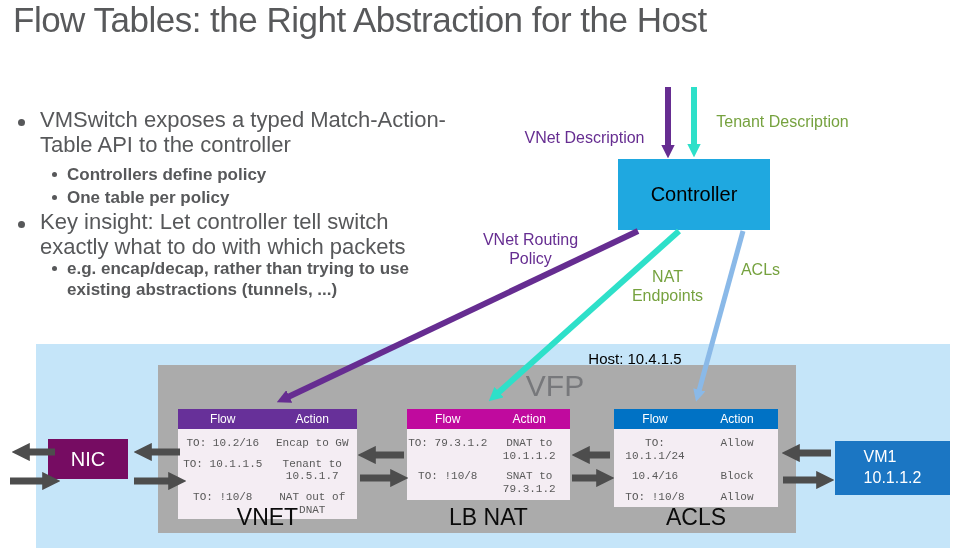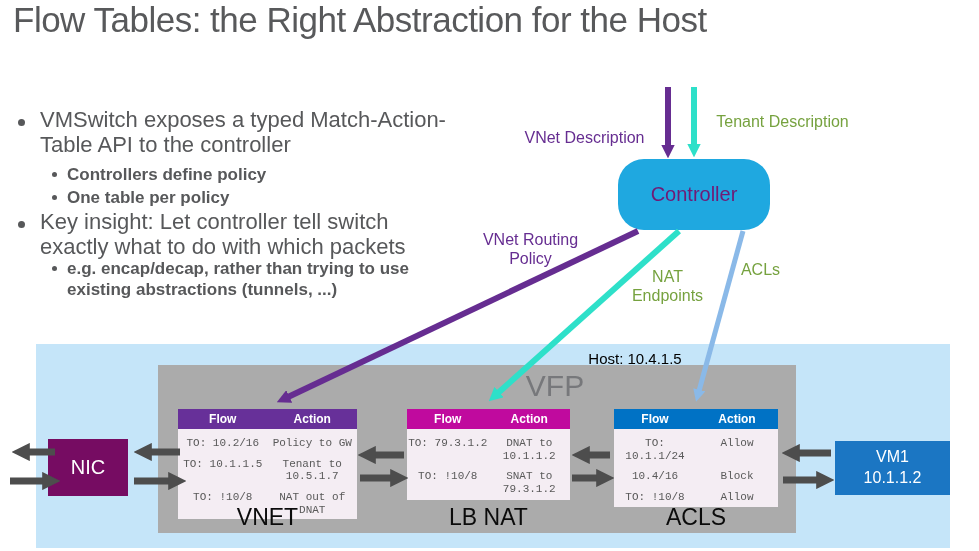--- a/index.html
+++ b/index.html
@@ -16,51 +16,51 @@
   .dot1 { width:7px; height:7px; border-radius:50%; background:#57585A; margin-top:11px; margin-right:15px; flex:none; }
   .dot2 { width:5px; height:5px; border-radius:50%; background:#57585A; margin-top:8px; margin-right:10px; flex:none; }
   .b1 { font-size:22px; line-height:1.12; font-weight:300; }
   .b2 { font-size:17px; line-height:1.25; font-weight:bold; }
   
   .dlabel { position:absolute; font-size:16px; text-align:center; white-space:pre-line; line-height:1.2; }
   .purple { color:#662D91; }
   .green  { color:#76A23F; }
   .controller-box {
     position:absolute; left:618px; top:159px; width:152px; height:71px;
-    background:#1FA8E0; color:#701a75; font-size:20px; font-weight:300;
-    display:flex; align-items:center; justify-content:center;border-radius:26px;
+    background:#1FA8E0; color:#000000; font-size:20px; font-weight:300;
+    display:flex; align-items:center; justify-content:center;
   }
   .host-band { position:absolute; left:36px; top:344px; width:914px; height:204px; background:#C5E5F9; }
   .host-label { left:555px; top:350px; width:160px; color:#000; font-size:15px; }
   .vfp-box { position:absolute; left:158px; top:365px; width:638px; height:168px; background:#ABABAB; }
   .vfp-label { position:absolute; left:510px; top:369px; width:90px; font-size:30px; font-weight:300; color:#77787B; text-align:center; }
   
   .flow-table { position:absolute; font-size:11px; }
   .ft-header {
     display:grid; grid-template-columns:1fr 1fr; height:20px;
-    color:#fff; font-weight:bold; font-size:12px; align-items:center; text-align:center;
+    color:#fff; font-weight:normal; font-size:12px; align-items:center; text-align:center;
   }
   .ft-body { background:#F4EDF3; overflow:hidden; }
   .ft-row {
     display:grid; grid-template-columns:1fr 1fr; text-align:center;
     color:#595959; padding-top:8px; white-space:pre-line; line-height:1.15;font-family:Liberation Mono, monospace;
   }
   .hdr-vnet  { background:#673099; }
   .hdr-lbnat { background:#C00A9E; }
   .hdr-acls  { background:#0072C5; }
   .table-label { position:absolute; font-size:23px; font-weight:300; color:#0B0B0B; text-align:center; white-space:nowrap; }
   
   .nic-box {
-    position:absolute; left:48px; top:439px; width:80px; height:57px; background:#760C62;
+    position:absolute; left:48px; top:439px; width:80px; height:40px; background:#760C62;
     color:#fff; font-size:20px; font-weight:300; display:flex; align-items:center; justify-content:center;
   }
   .vm-box {
     position:absolute; left:835px; top:441px; width:115px; height:54px; background:#1B76C3;
     color:#fff; font-size:16px; display:flex; align-items:center; justify-content:center;
-    text-align:center; white-space:pre-line; line-height:1.3;
+    text-align:left; white-space:pre-line; line-height:1.3;
   }
   .overlay { position:absolute; left:0; top:0; pointer-events:none; }
 </style>
 </head>
 <body>
 
 <div class="slide">
 
   <div class="title">Flow Tables: the Right Abstraction for the Host</div>
 
@@ -102,21 +102,21 @@
   <div class="dlabel green" style="left:733px; top:260px; width:55px;">ACLs</div>
 
   <div class="flow-table" style="left:178px; top:409px; width:179px;">
     <div class="ft-header hdr-vnet">
       <span>Flow</span>
       <span>Action</span>
     </div>
     <div class="ft-body" style="height:90px;">
       <div class="ft-row">
         <span>TO: 10.2/16</span>
-        <span>Policy to GW</span>
+        <span>Encap to GW</span>
       </div>
       <div class="ft-row">
         <span>TO: 10.1.1.5</span>
         <span>Tenant to
 10.5.1.7</span>
       </div>
       <div class="ft-row">
         <span>TO: !10/8</span>
         <span>NAT out of
 DNAT</span>

